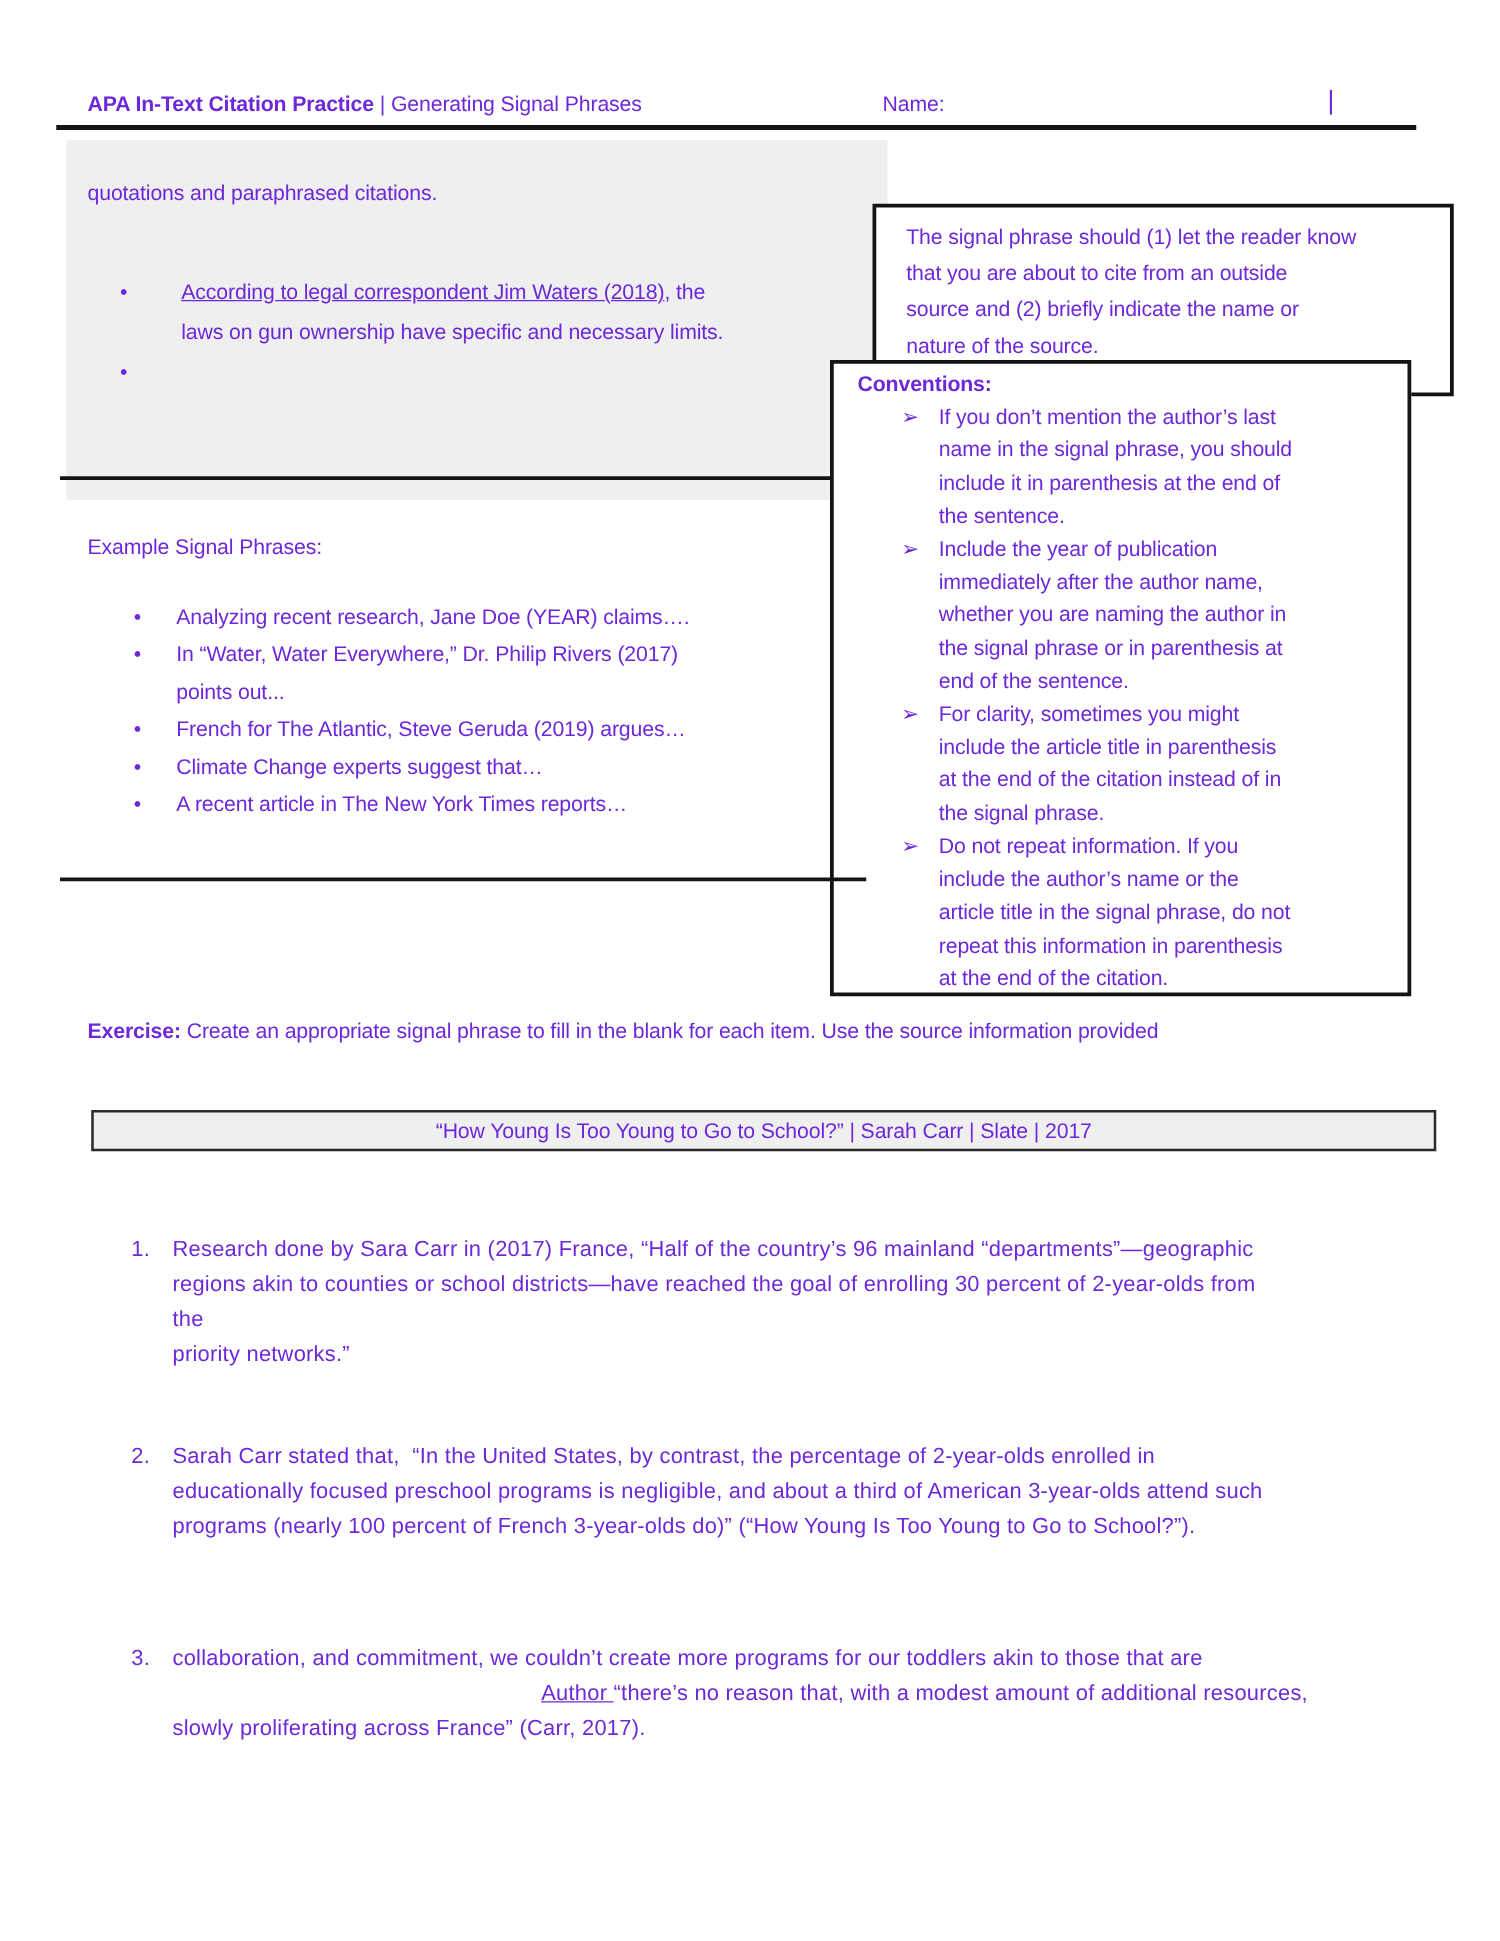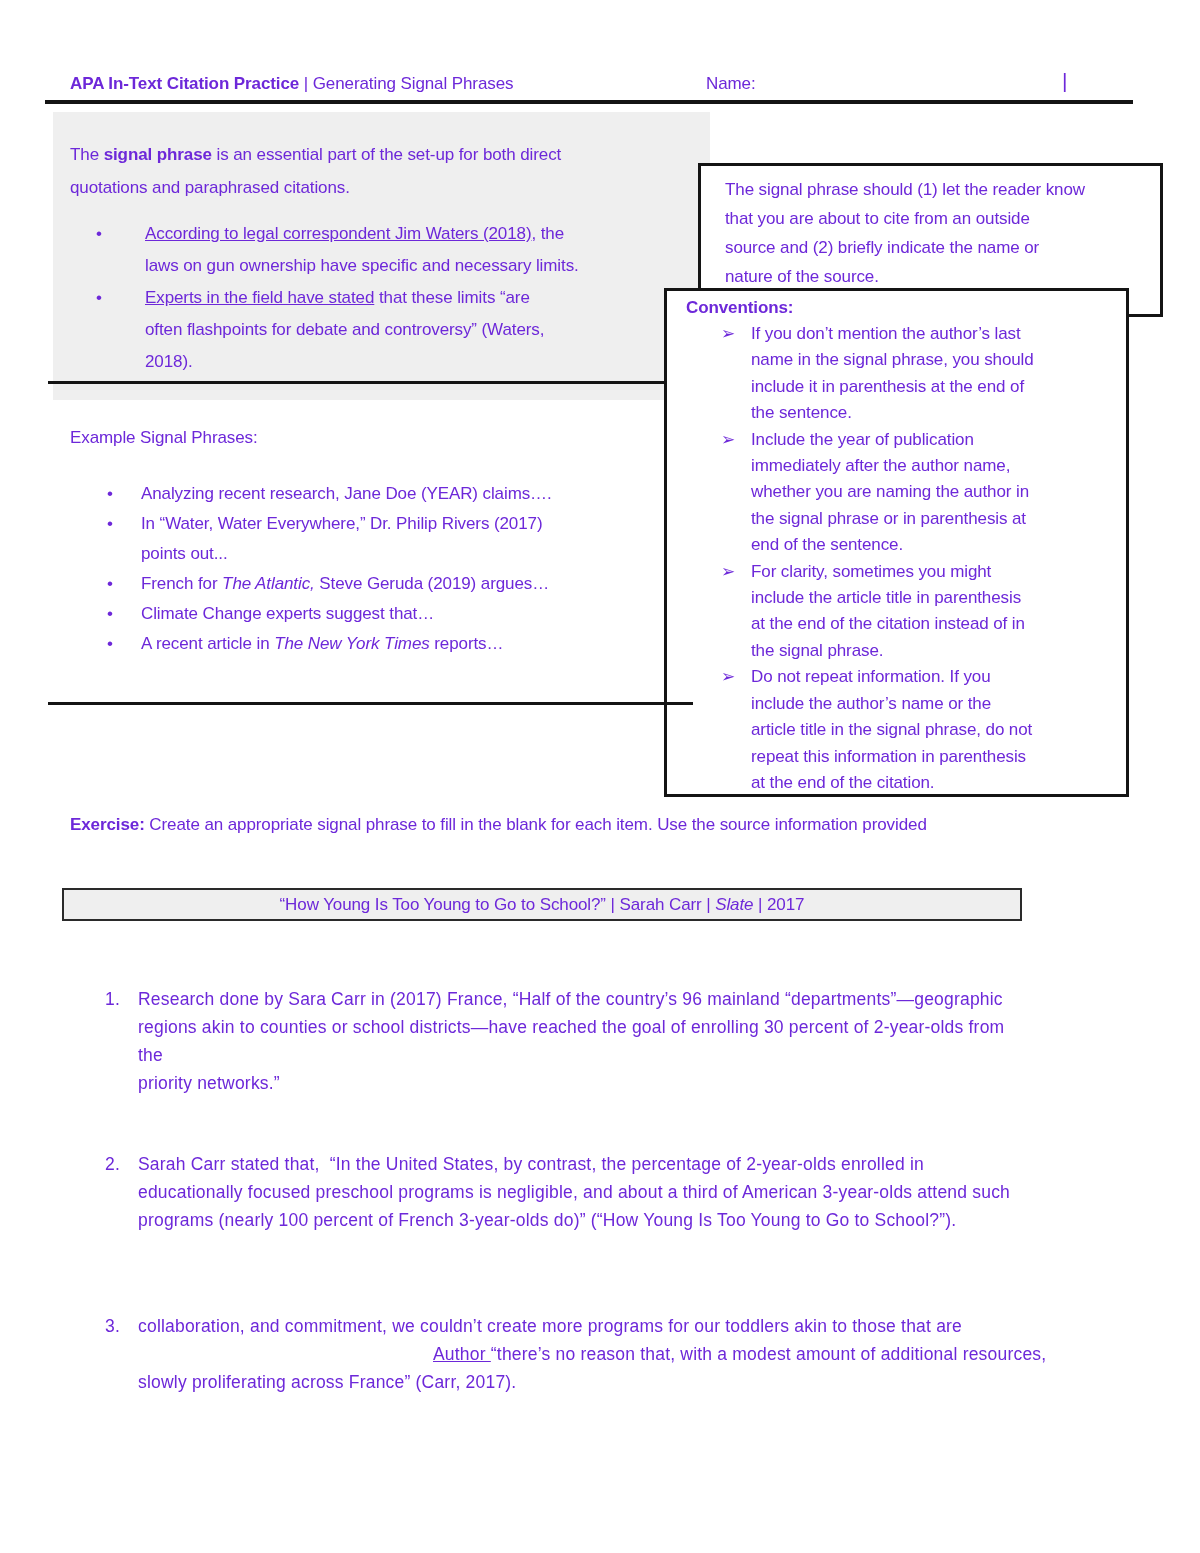--- a/index.html
+++ b/index.html
@@ -1,21 +1,21 @@
 <!DOCTYPE html>
 <html><head>
 <meta charset="utf-8">
 <style>
   html,body{margin:0;padding:0;background:#ffffff;}
   .page{position:relative;width:1200px;height:1553px;background:#ffffff;overflow:hidden;
         font-family:"Liberation Sans","DejaVu Sans",sans-serif;font-size:17px;color:#6d28d9;
         letter-spacing:-0.1px;}
   .abs{position:absolute;}
   .b{font-weight:700;}
-  .i{font-style:italic;}
+  .i{}
   .u{text-decoration:underline;}
   .ln{white-space:nowrap;display:block;}
   .rule{background:#141414;}
   .row{display:flex;align-items:flex-start;}
   .gcol{flex:0 0 auto;}
 
   #header-title{left:70px;top:74px;}
   #name-label{left:706px;top:74px;}
   #name-blank{left:762px;top:72px;width:296px;height:26px;}
   #text-cursor{left:1062px;top:69px;font-size:21px;letter-spacing:0;}
@@ -35,21 +35,21 @@
   #conv-list{padding-left:54px;line-height:26.4px;}
   #conv-list .gcol{width:30px;}
 
   #example-heading{left:70px;top:428px;}
   #example-list{left:107px;top:479px;line-height:30px;}
   #example-list .gcol{width:34px;}
   #left-rule{left:48px;top:702px;width:645px;height:3px;}
 
   #exercise{left:70px;top:810px;line-height:30px;}
 
-  #source-box{left:62px;top:888px;width:960px;height:33px;border:2px solid #2a2a2a;
+  #source-box{left:73px;top:888px;width:1076px;height:33px;border:2px solid #2a2a2a;
               background:#efefef;box-sizing:border-box;text-align:center;line-height:29px;}
 
   .item{line-height:28px;letter-spacing:0.2px;font-size:17.5px;}
   .item .numcol{width:33px;flex:0 0 auto;}
   #item1{left:105px;top:985px;}
   #item2{left:105px;top:1150px;}
   #item3{left:105px;top:1312px;}
   .blank-gap{display:inline-block;width:295px;height:1px;}
 </style>
 </head>
@@ -60,44 +60,34 @@
   <div class="abs ln" id="header-title">
     <span class="b">APA In-Text Citation Practice</span><span> | </span><span>Generating Signal Phrases</span>
   </div>
   <div class="abs ln" id="name-label">Name:</div>
   <div class="abs" id="name-blank"></div>
   <div class="abs ln" id="text-cursor">|</div>
   <div class="abs rule" id="header-rule"></div>
 
   <div class="abs" id="gray-panel"></div>
   <div class="abs" id="intro-lead">
-    <div class="ln">
-      <span>The </span><span class="b">signal phrase</span><span> is an essential part of the set-up for both direct</span>
-    </div>
     <div class="ln">quotations and paraphrased citations.</div>
   </div>
   <div class="abs" id="intro-bullets">
     <div class="row">
       <span class="gcol">•</span>
       <span>
         <span class="ln">
           <span class="u">According to legal correspondent Jim Waters (2018)</span><span>, the</span>
         </span>
         <span class="ln">laws on gun ownership have specific and necessary limits.</span>
       </span>
     </div>
     <div class="row">
       <span class="gcol">•</span>
-      <span>
-        <span class="ln">
-          <span class="u">Experts in the field have stated</span><span> that these limits “are</span>
-        </span>
-        <span class="ln">often flashpoints for debate and controversy” (Waters,</span>
-        <span class="ln">2018).</span>
-      </span>
     </div>
   </div>
   <div class="abs rule" id="gray-rule"></div>
 
   <div class="abs" id="box1">
     <div class="ln">The signal phrase should (1) let the reader know</div>
     <div class="ln">that you are about to cite from an outside</div>
     <div class="ln">source and (2) briefly indicate the name or</div>
     <div class="ln">nature of the source.</div>
   </div>

